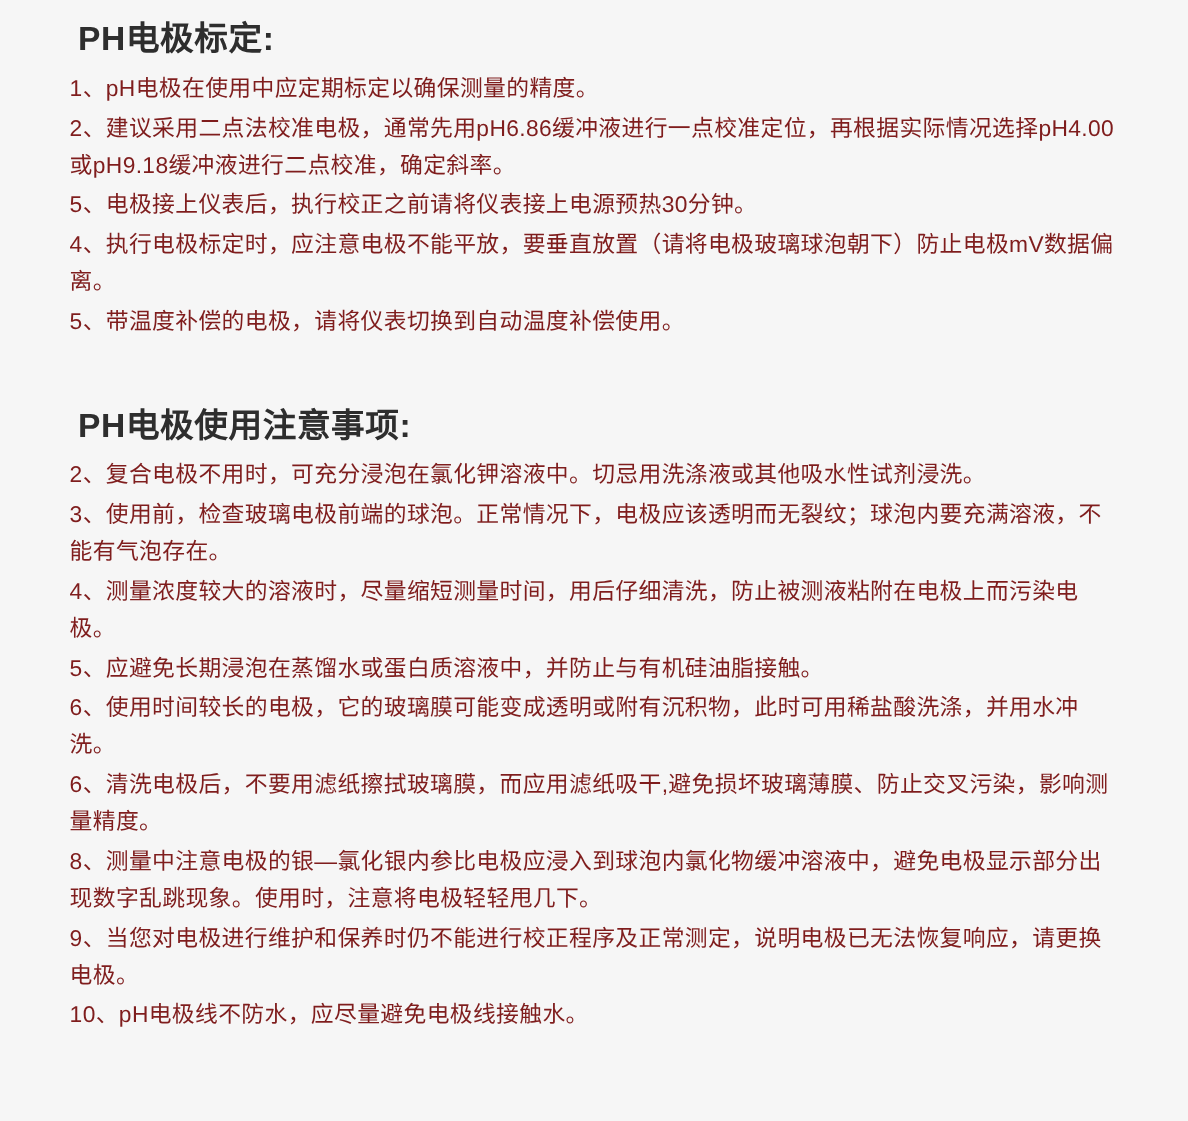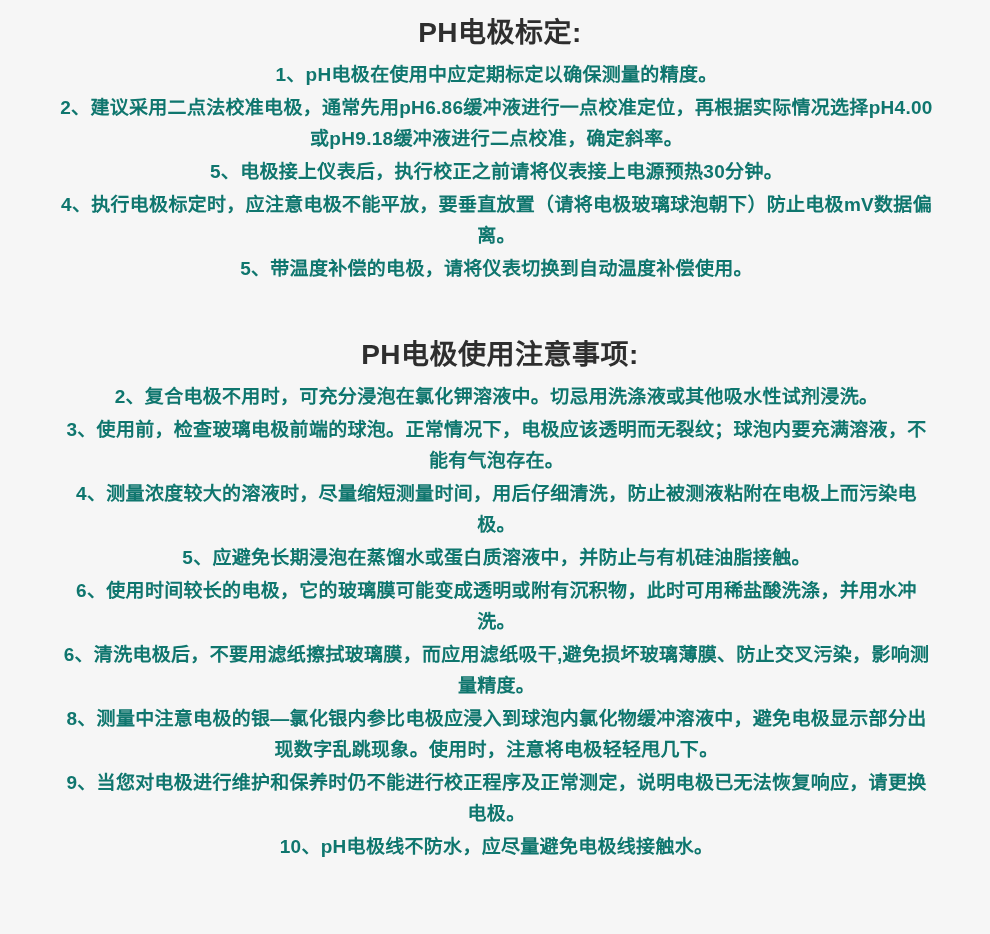--- a/index.html
+++ b/index.html
@@ -14,39 +14,38 @@
     font-family: "Liberation Sans", "DejaVu Sans", sans-serif;
   }
   .doc {
     box-sizing: border-box;
     width: 990px;
     padding: 14px 55px 0 58px;
     color: #333333;
   }
   .section {
     margin: 0;
-    text-align: center;
   }
   .section + .section {
     margin-top: 52px;
   }
   .section-title {
     margin: 0 0 7px 7px;
     font-size: 28px;
     line-height: 38px;
     font-weight: 700;
     color: #2e2e2e;
     letter-spacing: 0.5px;
   }
   .item {
     margin: 0 0 2px 0;
     font-size: 19px;
     line-height: 31px;
-    font-weight: 700;
-    color: #0f766e;
+    font-weight: 400;
+    color: #7f1d1d;
     letter-spacing: 0.3px;
     word-break: break-all;
   }
 </style>
 </head>
 <body style="background: rgb(246, 246, 246);">
 
 <div class="doc">
   <div class="section">
     <h2 class="section-title">PH电极标定:</h2>

